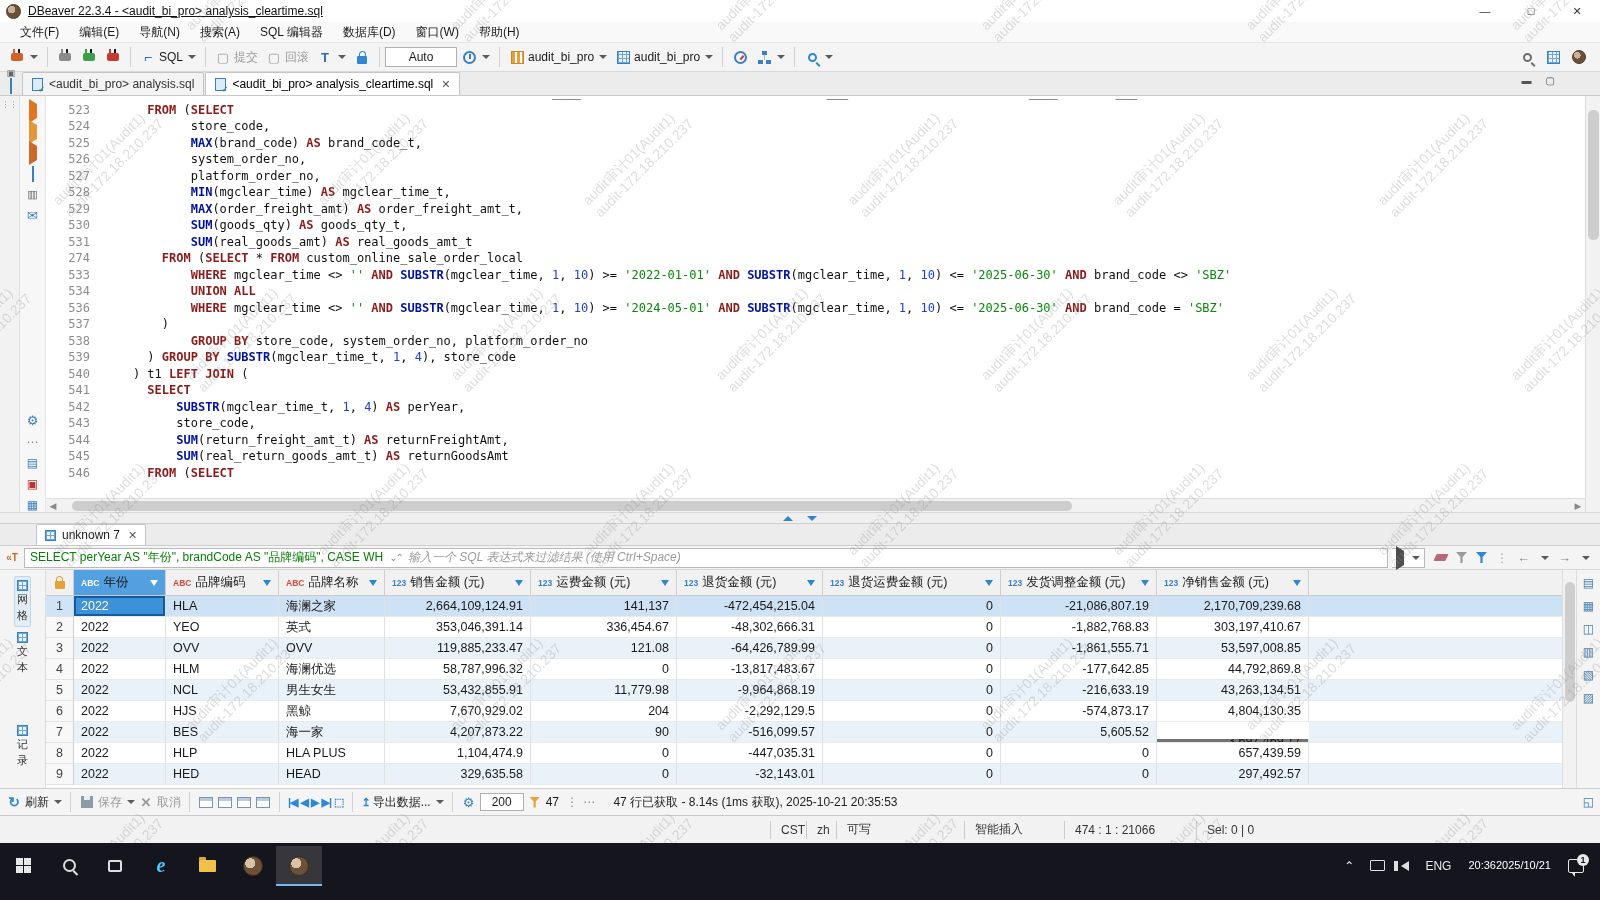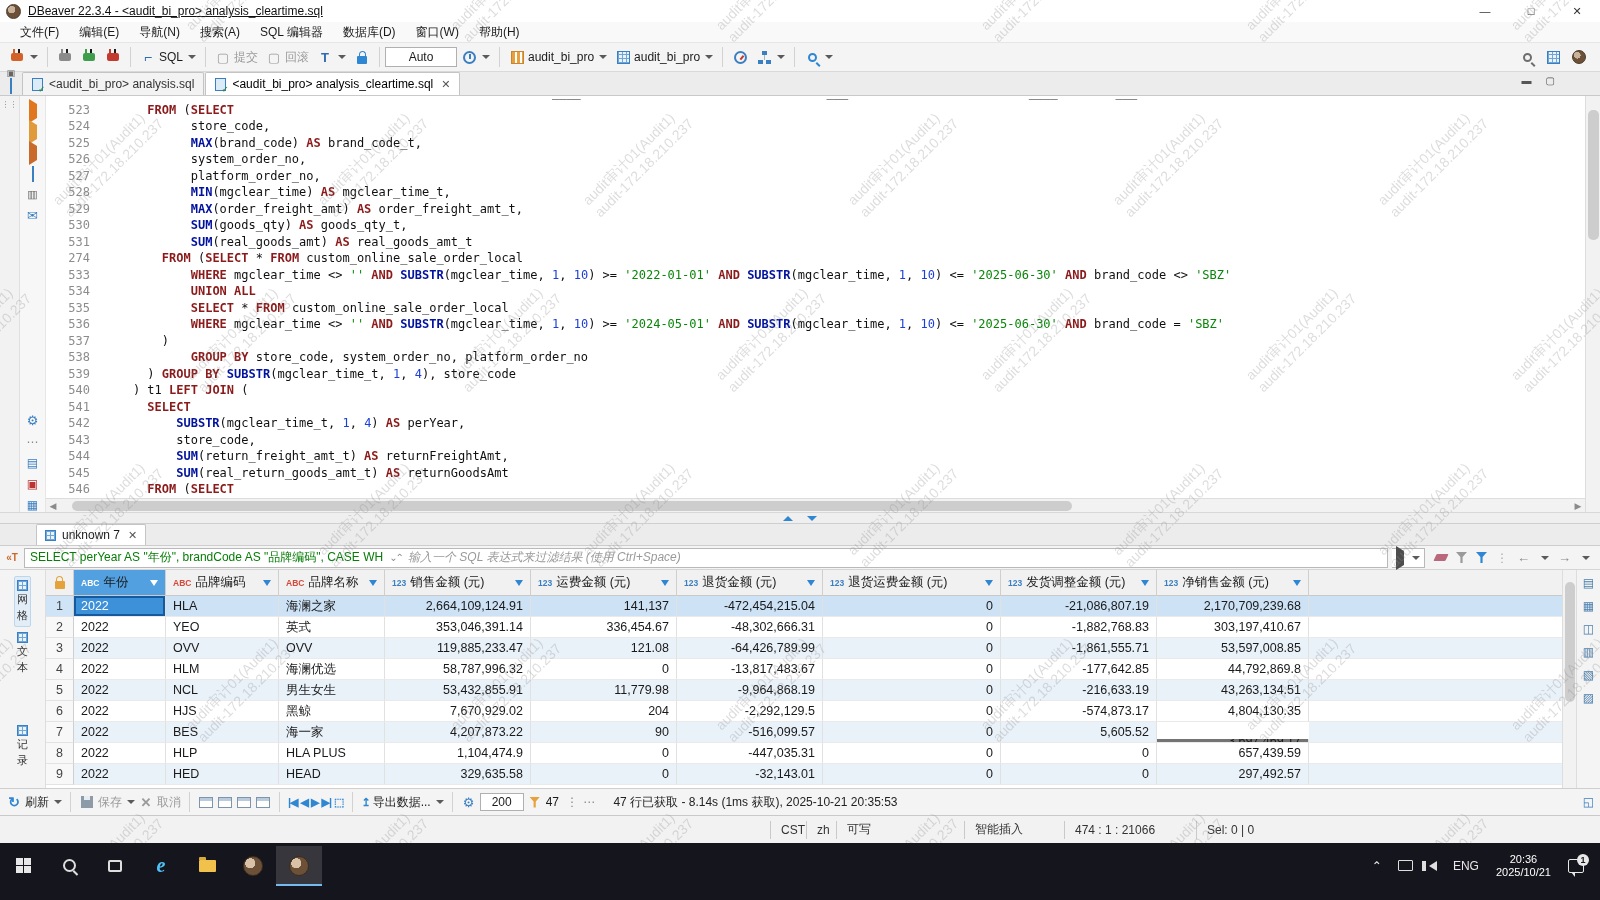--- a/index.html
+++ b/index.html
@@ -168,21 +168,21 @@
   .tb-taskview { width:14px; height:12px; border:2px solid #dedede; border-radius:2px; }
   .tb-ie { color:#4fc3f7; font-size:20px; font-style:italic; font-family:"Liberation Serif", serif; font-weight:bold; }
   .tb-folder { width:17px; height:12px; background:#f0c24b; border-radius:1px; position:relative; }
   .tb-folder:before { content:""; position:absolute; left:0; top:-3px; width:7px; height:3px; background:#d9a93a; border-radius:1px 1px 0 0; }
   .tb-beaver { width:20px; height:20px; border-radius:50%; background:radial-gradient(circle at 35% 35%, #d8c3a8 0 30%, #6c5138 31% 100%); border:1px solid #3c2d1d; }
   .tray { margin-left:auto; display:flex; align-items:center; gap:2px; }
   .tray-item { padding:0 7px; display:flex; align-items:center; justify-content:center; color:#e8e8e8; font-size:12px; }
   .tb-display { width:15px; height:11px; border:1.5px solid #dedede; border-radius:1px; }
   .tb-vol { width:0; height:0; border-top:5px solid transparent; border-bottom:5px solid transparent; border-right:8px solid #dedede; position:relative; }
   .tb-vol:before { content:""; position:absolute; left:-7px; top:-5px; width:4px; height:10px; background:#dedede; }
-  .tb-clock { display:flex; flex-direction:column; align-items:center; line-height:13px; font-size:11px; padding:0 8px; }
+  .tb-clock { display:flex; flex-direction:row; align-items:center; line-height:13px; font-size:11px; padding:0 8px; }
   .tb-bubble { width:16px; height:14px; border:1.5px solid #e8e8e8; border-radius:2px; position:relative; }
   .tb-bubble:before { content:""; position:absolute; left:2px; bottom:-5px; border-left:4px solid transparent; border-right:0 solid transparent; border-top:5px solid #e8e8e8; }
   .badge { position:absolute; right:-6px; top:-6px; width:12px; height:12px; border-radius:50%; background:#e8e8e8; color:#15151d; font-size:9px; display:flex; align-items:center; justify-content:center; font-weight:bold; }
 
   
   .watermark { position:absolute; left:0; top:0; width:1600px; height:843px; overflow:hidden; pointer-events:none; z-index:30; }
   .wm { position:absolute; transform:rotate(-45deg); color:#8f8f8f; opacity:.30; font-size:14px; line-height:17px; white-space:nowrap; }
 </style>
 </head>
 <body>
@@ -360,21 +360,20 @@
           <div class="line"><span class="ln">525</span><span class="lc"><span class="tk-p">            </span><span class="tk-f">MAX</span><span class="tk-p">(brand_code) </span><span class="tk-k">AS</span><span class="tk-p"> brand_code_t,</span></span></div>
           <div class="line"><span class="ln">526</span><span class="lc"><span class="tk-p">            system_order_no,</span></span></div>
           <div class="line"><span class="ln">527</span><span class="lc"><span class="tk-p">            platform_order_no,</span></span></div>
           <div class="line"><span class="ln">528</span><span class="lc"><span class="tk-p">            </span><span class="tk-f">MIN</span><span class="tk-p">(mgclear_time) </span><span class="tk-k">AS</span><span class="tk-p"> mgclear_time_t,</span></span></div>
           <div class="line"><span class="ln">529</span><span class="lc"><span class="tk-p">            </span><span class="tk-f">MAX</span><span class="tk-p">(order_freight_amt) </span><span class="tk-k">AS</span><span class="tk-p"> order_freight_amt_t,</span></span></div>
           <div class="line"><span class="ln">530</span><span class="lc"><span class="tk-p">            </span><span class="tk-f">SUM</span><span class="tk-p">(goods_qty) </span><span class="tk-k">AS</span><span class="tk-p"> goods_qty_t,</span></span></div>
           <div class="line"><span class="ln">531</span><span class="lc"><span class="tk-p">            </span><span class="tk-f">SUM</span><span class="tk-p">(real_goods_amt) </span><span class="tk-k">AS</span><span class="tk-p"> real_goods_amt_t</span></span></div>
           <div class="line"><span class="ln">274</span><span class="lc"><span class="tk-p">        </span><span class="tk-k">FROM</span><span class="tk-p"> (</span><span class="tk-k">SELECT</span><span class="tk-p"> * </span><span class="tk-k">FROM</span><span class="tk-p"> custom_online_sale_order_local</span></span></div>
           <div class="line"><span class="ln">533</span><span class="lc"><span class="tk-p">            </span><span class="tk-k">WHERE</span><span class="tk-p"> mgclear_time &lt;&gt; </span><span class="tk-s">''</span><span class="tk-p"> </span><span class="tk-k">AND</span><span class="tk-p"> </span><span class="tk-f">SUBSTR</span><span class="tk-p">(mgclear_time, </span><span class="tk-d">1</span><span class="tk-p">, </span><span class="tk-d">10</span><span class="tk-p">) &gt;= </span><span class="tk-s">'2022-01-01'</span><span class="tk-p"> </span><span class="tk-k">AND</span><span class="tk-p"> </span><span class="tk-f">SUBSTR</span><span class="tk-p">(mgclear_time, </span><span class="tk-d">1</span><span class="tk-p">, </span><span class="tk-d">10</span><span class="tk-p">) &lt;= </span><span class="tk-s">'2025-06-30'</span><span class="tk-p"> </span><span class="tk-k">AND</span><span class="tk-p"> brand_code &lt;&gt; </span><span class="tk-s">'SBZ'</span></span></div>
           <div class="line"><span class="ln">534</span><span class="lc"><span class="tk-p">            </span><span class="tk-k">UNION ALL</span></span></div>
-          <div class="line"><span class="ln">535</span><span class="lc"><span class="tk-p">            </span><span class="tk-k">SELECT</span><span class="tk-p"> * </span><span class="tk-k">FROM</span><span class="tk-p"> custom_online_sale_order_local</span></span></div>
           <div class="line"><span class="ln">536</span><span class="lc"><span class="tk-p">            </span><span class="tk-k">WHERE</span><span class="tk-p"> mgclear_time &lt;&gt; </span><span class="tk-s">''</span><span class="tk-p"> </span><span class="tk-k">AND</span><span class="tk-p"> </span><span class="tk-f">SUBSTR</span><span class="tk-p">(mgclear_time, </span><span class="tk-d">1</span><span class="tk-p">, </span><span class="tk-d">10</span><span class="tk-p">) &gt;= </span><span class="tk-s">'2024-05-01'</span><span class="tk-p"> </span><span class="tk-k">AND</span><span class="tk-p"> </span><span class="tk-f">SUBSTR</span><span class="tk-p">(mgclear_time, </span><span class="tk-d">1</span><span class="tk-p">, </span><span class="tk-d">10</span><span class="tk-p">) &lt;= </span><span class="tk-s">'2025-06-30'</span><span class="tk-p"> </span><span class="tk-k">AND</span><span class="tk-p"> brand_code = </span><span class="tk-s">'SBZ'</span></span></div>
           <div class="line"><span class="ln">537</span><span class="lc"><span class="tk-p">        )</span></span></div>
           <div class="line"><span class="ln">538</span><span class="lc"><span class="tk-p">            </span><span class="tk-k">GROUP BY</span><span class="tk-p"> store_code, system_order_no, platform_order_no</span></span></div>
           <div class="line"><span class="ln">539</span><span class="lc"><span class="tk-p">      ) </span><span class="tk-k">GROUP BY</span><span class="tk-p"> </span><span class="tk-f">SUBSTR</span><span class="tk-p">(mgclear_time_t, </span><span class="tk-d">1</span><span class="tk-p">, </span><span class="tk-d">4</span><span class="tk-p">), store_code</span></span></div>
           <div class="line"><span class="ln">540</span><span class="lc"><span class="tk-p">    ) t1 </span><span class="tk-k">LEFT JOIN</span><span class="tk-p"> (</span></span></div>
           <div class="line"><span class="ln">541</span><span class="lc"><span class="tk-p">      </span><span class="tk-k">SELECT</span></span></div>
           <div class="line"><span class="ln">542</span><span class="lc"><span class="tk-p">          </span><span class="tk-f">SUBSTR</span><span class="tk-p">(mgclear_time_t, </span><span class="tk-d">1</span><span class="tk-p">, </span><span class="tk-d">4</span><span class="tk-p">) </span><span class="tk-k">AS</span><span class="tk-p"> perYear,</span></span></div>
           <div class="line"><span class="ln">543</span><span class="lc"><span class="tk-p">          store_code,</span></span></div>
           <div class="line"><span class="ln">544</span><span class="lc"><span class="tk-p">          </span><span class="tk-f">SUM</span><span class="tk-p">(return_freight_amt_t) </span><span class="tk-k">AS</span><span class="tk-p"> returnFreightAmt,</span></span></div>
           <div class="line"><span class="ln">545</span><span class="lc"><span class="tk-p">          </span><span class="tk-f">SUM</span><span class="tk-p">(real_return_goods_amt_t) </span><span class="tk-k">AS</span><span class="tk-p"> returnGoodsAmt</span></span></div>

